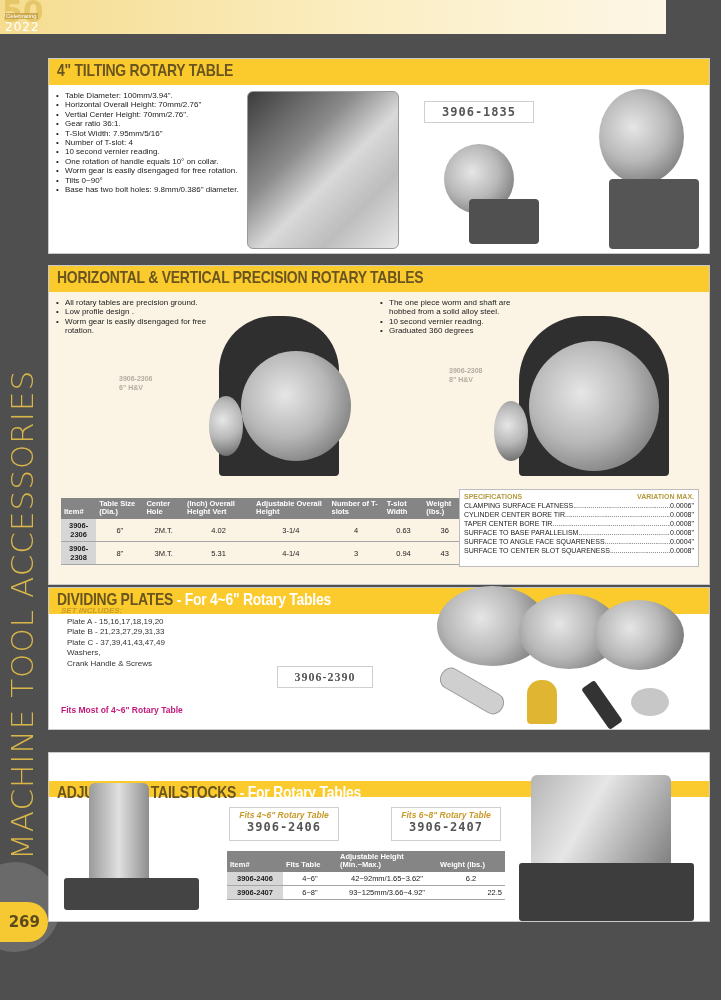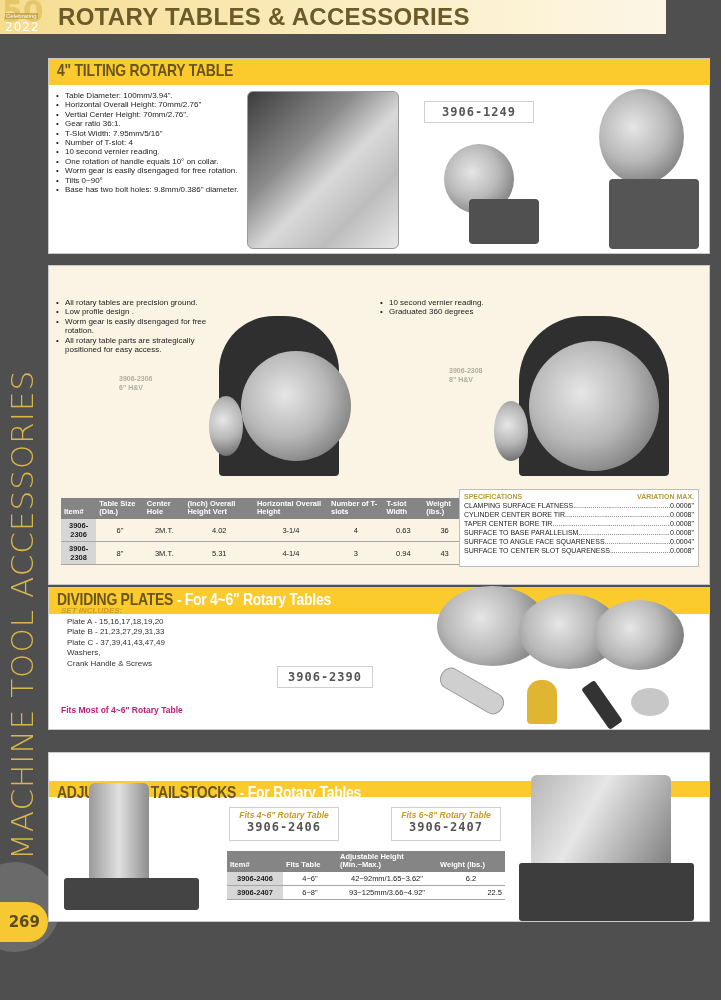--- a/index.html
+++ b/index.html
@@ -69,21 +69,20 @@
 </style>
 </head>
 <body>
 
 <div class="header">
   <div class="logo50">
     <span class="big">50</span>
     <span class="celebrating">Celebrating</span>
     <span class="year">2022</span>
   </div>
-  <div class="page-title">ROTARY TABLES &amp; ACCESSORIES</div>
 </div>
 
 <div class="gear"></div>
 <div class="side-title">MACHINE TOOL ACCESSORIES</div>
 <div class="page-num">269</div>
 
 <div class="panel" style="left:48px;top:58px;width:662px;height:196px;">
   <div class="bar">
     <div class="bar-title">4" TILTING ROTARY TABLE</div>
   </div>
@@ -94,35 +93,38 @@
     <li>Gear ratio 36:1.</li>
     <li>T-Slot Width: 7.95mm/5/16"</li>
     <li>Number of T-slot: 4</li>
     <li>10 second vernier reading.</li>
     <li>One rotation of handle equals 10° on collar.</li>
     <li>Worm gear is easily disengaged for free rotation.</li>
     <li>Tilts 0~90°</li>
     <li>Base has two bolt holes: 9.8mm/0.386" diameter.</li>
   </ul>
   <div class="img" style="left:198px;top:32px;width:152px;height:158px;border:1px solid #999;border-radius:6px;background:linear-gradient(135deg,#3c3c3c 0%,#8a8a8a 35%,#d9d9d9 55%,#bdbdbd 75%,#e8e8e8 100%);"></div>
-  <div class="partno" style="left:375px;top:42px;width:110px;height:22px;line-height:20px;">3906-1249</div>
+  <div class="partno" style="left:375px;top:42px;width:110px;height:22px;line-height:20px;">3906-1835</div>
   <div class="img metal" style="left:395px;top:85px;width:70px;height:70px;border-radius:50%;"></div>
   <div class="img dark" style="left:420px;top:140px;width:70px;height:45px;border-radius:4px;background:#505050;"></div>
   <div class="img metal" style="left:550px;top:30px;width:85px;height:95px;border-radius:50%;"></div>
   <div class="img dark" style="left:560px;top:120px;width:90px;height:70px;border-radius:4px;background:#555;"></div>
 </div>
 
 <div class="panel cream" style="left:48px;top:265px;width:662px;height:320px;">
+  <div class="bar">
+    <div class="bar-title">HORIZONTAL &amp; VERTICAL PRECISION ROTARY TABLES</div>
+  </div>
   <ul class="bullets" style="left:6px;top:32px;width:170px;">
     <li>All rotary tables are precision ground.</li>
     <li>Low profile design .</li>
     <li>Worm gear is easily disengaged for free rotation.</li>
-    <li>All rotary table parts are strategically positioned for easy access.</li>
   </ul>
   <ul class="bullets" style="left:330px;top:32px;width:160px;">
+    <li>The one piece worm and shaft are hobbed from a solid alloy steel.</li>
     <li>10 second vernier reading.</li>
     <li>Graduated 360 degrees</li>
   </ul>
   <div class="faint-label" style="left:70px;top:108px;">
     <div>3906-2306</div>
     <div>6" H&amp;V</div>
   </div>
   <div class="faint-label" style="left:400px;top:100px;">
     <div>3906-2308</div>
     <div>8" H&amp;V</div>
@@ -136,21 +138,21 @@
   <div class="img metal" style="left:480px;top:75px;width:130px;height:130px;border-radius:50%;"></div>
   <div class="img metal" style="left:445px;top:135px;width:34px;height:60px;border-radius:50%;"></div>
 
   <table class="spec" style="left:12px;top:232px;width:405px;">
     <tbody>
         <tr>
       <th>Item#</th>
       <th>Table Size (Dia.)</th>
       <th>Center Hole</th>
       <th>(Inch) Overall Height Vert</th>
-      <th>Horizontal Overall Height</th>
+      <th>Adjustable Overall Height</th>
       <th>Number of T-slots</th>
       <th>T-slot Width</th>
       <th>Weight (lbs.)</th>
     </tr>
     <tr>
       <td class="item">3906-2306</td>
       <td>6"</td>
       <td>2M.T.</td>
       <td>4.02</td>
       <td>3-1/4</td>
@@ -216,21 +218,21 @@
     </div>
   </div>
   <div class="setinc" style="left:12px;top:18px;">
     <div class="lbl">SET INCLUDES:</div>
     <div class="line">Plate A - 15,16,17,18,19,20</div>
     <div class="line">Plate B - 21,23,27,29,31,33</div>
     <div class="line">Plate C - 37,39,41,43,47,49</div>
     <div class="line">Washers,</div>
     <div class="line">Crank Handle &amp; Screws</div>
   </div>
-  <div class="partno" style="left:228px;top:78px;width:96px;height:22px;line-height:20px;">3906-2390</div>
+  <div class="partno" style="left:228px;top:78px;width:96px;height:22px;line-height:20px;font-family:Liberation Serif, serif;">3906-2390</div>
   <div class="fits-magenta" style="left:12px;top:117px;">Fits Most of 4~6" Rotary Table</div>
   <div class="img metal" style="left:388px;top:-2px;width:110px;height:80px;border-radius:50%;"></div>
   <div class="img metal" style="left:470px;top:6px;width:100px;height:75px;border-radius:50%;"></div>
   <div class="img metal" style="left:545px;top:12px;width:90px;height:70px;border-radius:50%;"></div>
   <div class="img" style="left:388px;top:92px;width:70px;height:22px;background:#cfcfcf;border-radius:10px;transform:rotate(30deg);border:1px solid #999;"></div>
   <div class="img" style="left:478px;top:92px;width:30px;height:44px;background:#e0b532;border-radius:14px 14px 4px 4px;"></div>
   <div class="img" style="left:545px;top:92px;width:16px;height:50px;background:#333;border-radius:3px;transform:rotate(-35deg);"></div>
   <div class="img" style="left:582px;top:100px;width:38px;height:28px;background:#c7c7c7;border-radius:50%;"></div>
 </div>
 

